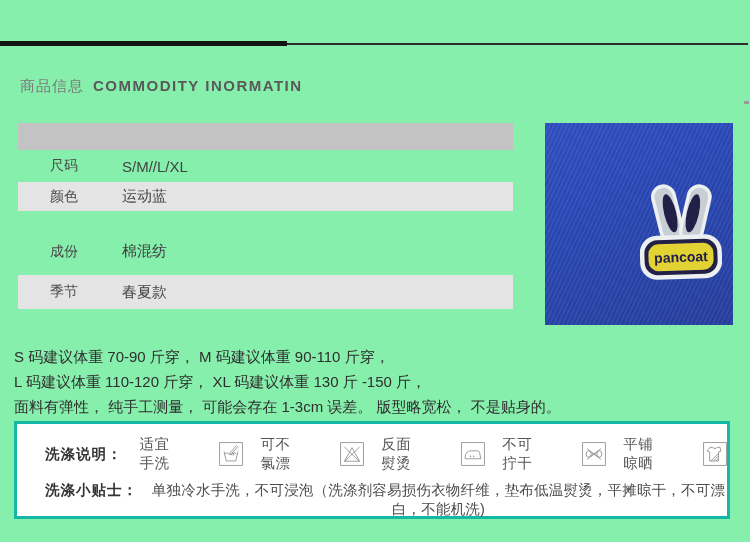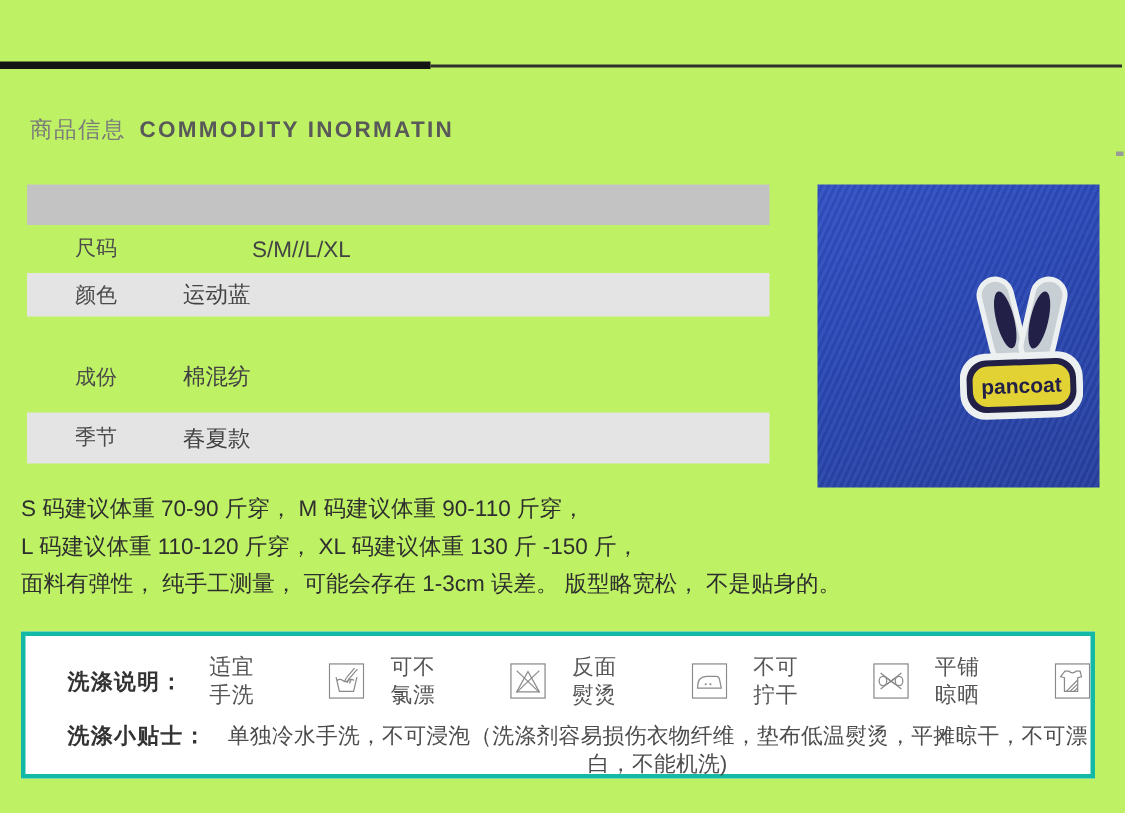--- a/index.html
+++ b/index.html
@@ -1,49 +1,49 @@
 <!DOCTYPE html>
 <html><head>
 <meta charset="utf-8">
 <style>
   html,body{margin:0;padding:0;background:#fff;}
-  .page{position:relative;width:750px;height:542px;background:#bef264;overflow:hidden;
+  .page{position:relative;width:750px;height:542px;background:#86efac;overflow:hidden;
         font-family:"Liberation Sans","DejaVu Sans",sans-serif;}
 
   
   .bar-thick{position:absolute;left:0;top:41px;width:287px;height:5px;background:#141414;}
   .bar-thin{position:absolute;left:287px;top:43px;width:461px;height:2px;background:#2e2e2e;}
   .speck{position:absolute;left:744px;top:101px;width:5px;height:3px;background:#9a9a9a;}
 
   
   .sec-title{position:absolute;left:20px;top:77px;font-size:15px;white-space:nowrap;}
   .sec-title .cn{color:#7b7b7b;letter-spacing:1px;}
   .sec-title .en{color:#595959;font-weight:bold;letter-spacing:1.5px;margin-left:9px;}
 
   
   .ptable{position:absolute;left:18px;top:123px;width:495px;}
   .ptable .thead{height:27px;background:#c3c3c3;}
   .trow{display:flex;align-items:center;}
   .trow.shaded{background:#e4e4e4;align-items:center;}
   .trow .lbl{width:72px;padding-left:32px;font-size:14px;color:#4a4a4a;flex:none;}
   .trow .val{font-size:15px;color:#434343;}
-  .trow.r1{height:32px;gap:46px;}
+  .trow.r1{height:32px;}
   .trow.r2{height:29px;}
   .trow.r3{height:47px;margin-top:17px;}
   .trow.r4{height:34px;}
 
   
   .photo{position:absolute;left:545px;top:123px;width:188px;height:202px;
          background:linear-gradient(155deg,#3250c4 0%,#2b49b7 40%,#27409f 100%);}
   .photo .tex{position:absolute;inset:0;
          background:repeating-linear-gradient(115deg,rgba(255,255,255,.045) 0 2px,rgba(0,0,0,.05) 2px 4px);}
   .logo-svg{position:absolute;left:95px;top:58px;width:82px;height:102px;}
 
   
-  .notes{position:absolute;left:14px;top:327px;width:600px;font-size:15px;color:#2e2e2e;line-height:25px;}
+  .notes{position:absolute;left:14px;top:344px;width:600px;font-size:15px;color:#2e2e2e;line-height:25px;}
 
   
   .care{position:absolute;left:14px;top:421px;width:716px;height:98px;border:3px solid #14b8a6;
         box-sizing:border-box;background:#fff;}
   .care-row1{display:flex;align-items:center;padding:11px 0 0 28px;}
   .care-row1 .head{font-size:14.5px;font-weight:bold;color:#333;letter-spacing:1px;flex:none;}
   .care-item{display:flex;align-items:center;margin-left:17px;gap:34px;}
   .care-item .cl{font-size:14.5px;color:#555;letter-spacing:.5px;}
   .care-item svg{margin-left:8px;display:block;}
   .care-row2{padding-left:28px;margin-top:8px;display:flex;align-items:baseline;}

